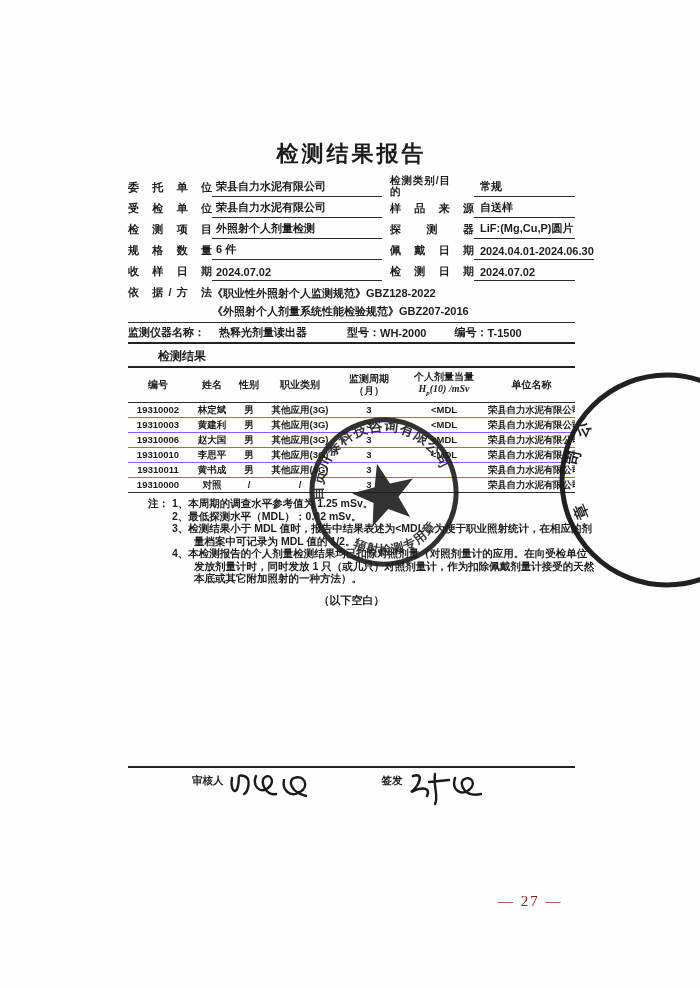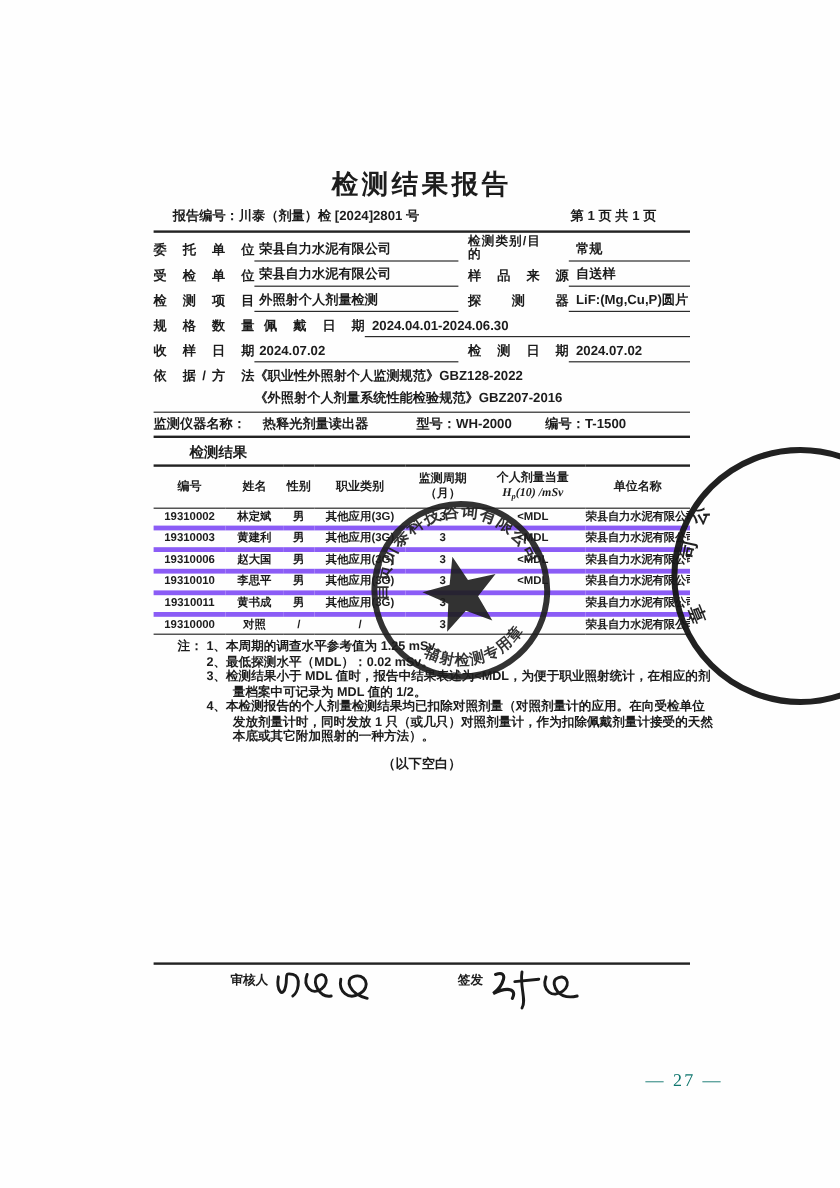--- a/index.html
+++ b/index.html
@@ -23,57 +23,51 @@
   .basis-lines{flex:1;}
   .basis-lines div{height:18px;line-height:18px;white-space:nowrap;}
   .instrument{display:flex;border-top:1.5px solid #2b2b2b;border-bottom:2.2px solid #222;
               height:19px;align-items:center;font-size:11px;font-weight:bold;margin-top:2px;}
   .instrument .gap1{width:14px;} .instrument .gap2{width:40px;} .instrument .gap3{width:28px;}
   .section-title{font-size:12px;font-weight:bold;margin:5px 0 3px 30px;height:14px;line-height:14px;}
   
   table.results{width:447px;border-collapse:collapse;table-layout:fixed;border-top:2.2px solid #222;border-bottom:1.6px solid #2b2b2b;}
   table.results th{font-size:10px;font-weight:bold;padding:2px 0;vertical-align:middle;line-height:12px;border-bottom:1.6px solid #2b2b2b;height:30px;}
   table.results td{font-size:9.5px;font-weight:bold;text-align:center;height:14px;line-height:14px;
-                   border-bottom:4px solid #8b5cf6;padding:0;white-space:nowrap;overflow:hidden;}
+                   border-bottom:1px solid #8b5cf6;padding:0;white-space:nowrap;overflow:hidden;}
   table.results tr:last-child td{border-bottom:none;}
   .dose-sub{font-family:Liberation Serif, serif;font-style:italic;}
   .dose-sub sub{font-size:7px;}
   td.orgcell{font-size:9px;letter-spacing:-0.2px;}
   
   .notes{margin:4px 0 0 20px;width:424px;font-size:10.5px;font-weight:bold;line-height:12.5px;position:relative;padding-left:24px;}
   .notes .prefix{position:absolute;left:0;top:0;}
   .note-item{padding-left:22px;text-indent:-22px;}
   .blank-label{text-align:center;font-size:11px;font-weight:bold;margin-top:8px;}
   
   .sig-rule{border-top:2.2px solid #222;margin-top:158px;}
   .sig-row{display:flex;margin-top:6px;font-size:10.5px;font-weight:bold;align-items:flex-start;}
   .sig-group{display:flex;align-items:flex-start;}
   .sig-group svg{margin:-8px 0 0 2px;}
   .g1{margin-left:16px;} .g2{margin-left:64px;} .g3{margin-left:60px;}
   
   .stamp{position:absolute;left:306px;top:414px;width:156px;height:156px;transform:rotate(-14deg);color:#1d1d1d;opacity:0.9;}
   .edge-stamp{position:absolute;left:552px;top:362px;width:148px;height:240px;color:#161616;opacity:0.95;}
   .edge-char{position:absolute;font-size:15px;font-weight:bold;color:#161616;}
-  .page-number{position:absolute;left:538px;top:893px;font-family:"Liberation Serif","DejaVu Serif",serif;
-               font-size:15px;letter-spacing:2px;color:#0f766e;}
+  .page-number{position:absolute;left:498px;top:893px;font-family:"Liberation Serif","DejaVu Serif",serif;
+               font-size:15px;letter-spacing:2px;color:#7f1d1d;}
 </style>
 </head>
 <body>
 
 <div class="page">
   <div class="sheet">
 
     <div class="title">检测结果报告</div>
 
-    <div class="report-line">
-      <span>
-        <span>报告编号：</span><span>川泰（剂量）检 [2024]2801 号</span>
-      </span>
-      <span>第 1 页 共 1 页</span>
-    </div>
 
     <div class="info">
 
         <div class="irow">
           <span class="ilabel">委 托 单 位</span>
           <span class="ivalue">荣县自力水泥有限公司</span>
           <span class="ilabel2">检测类别/目的</span>
           <span class="ivalue2">常规</span>
         </div>
 
@@ -86,20 +80,21 @@
 
         <div class="irow">
           <span class="ilabel">检 测 项 目</span>
           <span class="ivalue">外照射个人剂量检测</span>
           <span class="ilabel2">探 测 器</span>
           <span class="ivalue2">LiF:(Mg,Cu,P)圆片</span>
         </div>
 
         <div class="irow">
           <span class="ilabel">规 格 数 量</span>
+          <span class="ivalue">6 件</span>
           <span class="ilabel2">佩 戴 日 期</span>
           <span class="ivalue2">2024.04.01-2024.06.30</span>
         </div>
 
         <div class="irow">
           <span class="ilabel">收 样 日 期</span>
           <span class="ivalue">2024.07.02</span>
           <span class="ilabel2">检 测 日 期</span>
           <span class="ivalue2">2024.07.02</span>
         </div>

